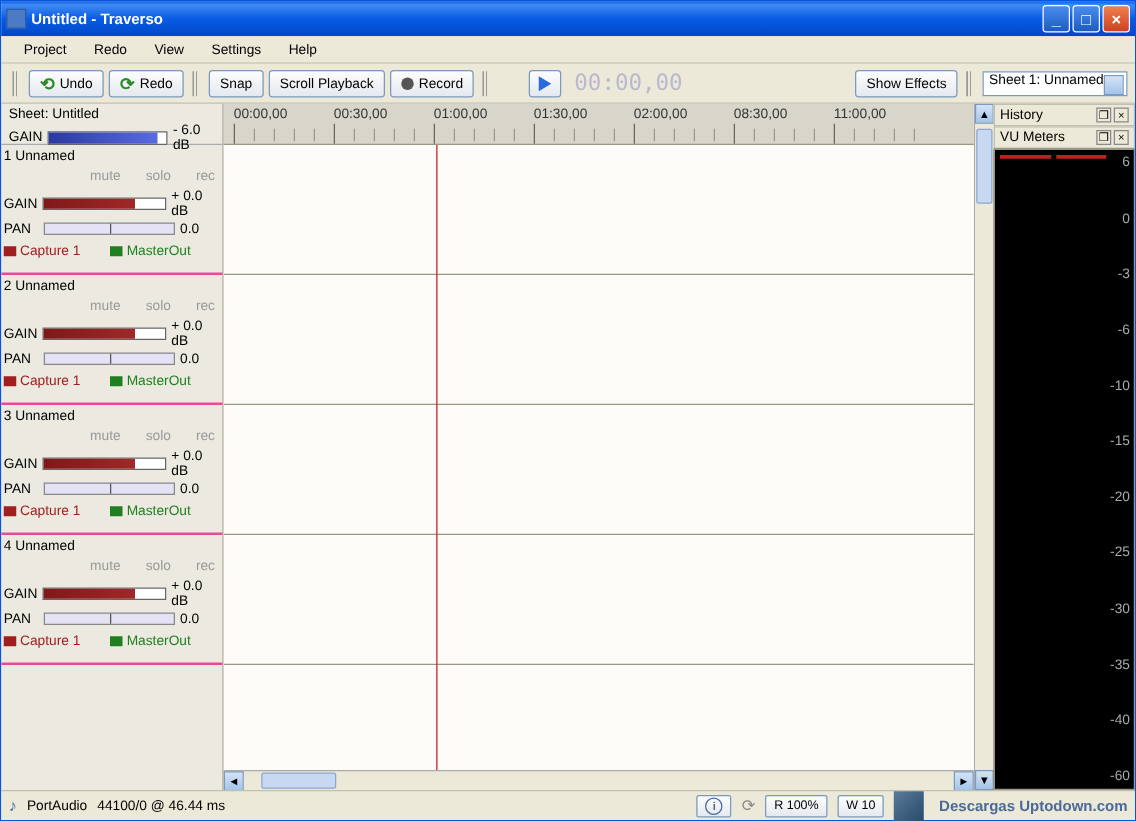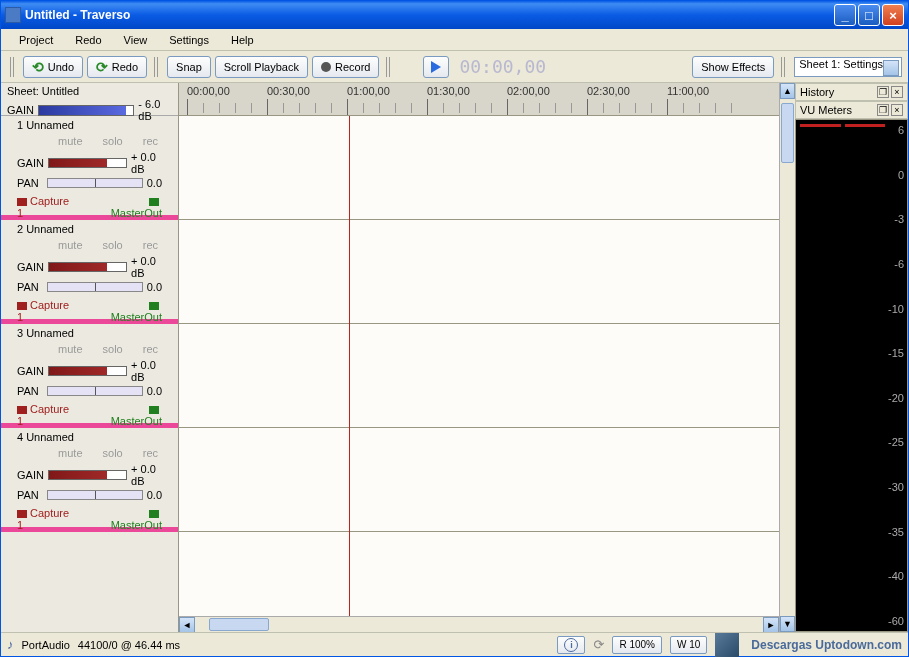--- a/index.html
+++ b/index.html
@@ -31,21 +31,21 @@
 
 .workspace { flex: 1; display: flex; overflow: hidden; }
 
 .left-panel { width: 178px; background: #eceae0; border-right: 1px solid #9a9684; display: flex; flex-direction: column; }
 .sheet-header { height: 33px; border-bottom: 1px solid #aaa; padding: 2px 6px; }
 .sheet-header .name { font-size: 11px; }
 .sheet-header .gainrow { display: flex; align-items: center; gap: 4px; margin-top: 1px; }
 .gainbar-master { width: 110px; height: 11px; border: 1px solid #666; background: #fff; position: relative; }
 .gainbar-master .fill { position: absolute; left: 0; top: 0; bottom: 0; width: 92%; background: linear-gradient(to right, #2a3aa0, #5a6ae0); }
 
-.track-hdr { height: 104px; border-bottom: 5px solid #ec4899; padding: 3px 16px; }
+.track-hdr { height: 104px; border-bottom: 2px solid #ec4899; padding: 3px 2px; }
 .track-hdr .trkname { font-size: 11px; margin-bottom: 4px; }
 .track-hdr .muterow { display: flex; justify-content: flex-end; gap: 20px; color: #999; font-size: 10px; padding-right: 4px; margin-bottom: 4px; }
 .track-hdr .sliderrow { display: flex; align-items: center; gap: 4px; margin-bottom: 2px; font-size: 10px; }
 .track-hdr .sliderrow .lbl { width: 28px; }
 .gainbar { width: 105px; height: 10px; border: 1px solid #666; background: #fff; position: relative; }
 .gainbar .fill { position: absolute; left: 0; top: 0; bottom: 0; width: 75%; background: linear-gradient(to right, #801818, #a02828); }
 .panbar { width: 105px; height: 10px; border: 1px solid #888; background: #e4e2f4; position: relative; }
 .panbar .center { position: absolute; left: 50%; top: 0; bottom: 0; width: 1px; background: #555; }
 .track-hdr .busrow { display: flex; gap: 24px; margin-top: 6px; font-size: 10px; }
 .bus-in { color: #a02020; }
@@ -135,21 +135,21 @@
       </div>
     <div class="grip"></div>
     <div style="width:20px"></div>
     <div class="tbtn" style="width:26px;justify-content:center">
         <span class="play-tri"></span>
       </div>
     <span class="timecode">00:00,00</span>
     <div class="toolbar-spacer"></div>
     <div class="tbtn">Show Effects</div>
     <div class="grip"></div>
-    <div class="sheet-select"><span>Sheet 1: Settings</span></div>
+    <div class="sheet-select"><span>Sheet 1: Unnamed</span></div>
   </div>
 
   <div class="workspace">
     <div class="left-panel">
       <div class="sheet-header">
         <div class="name">Sheet: Untitled</div>
         <div class="gainrow">
           <span>GAIN</span>
           <div class="gainbar-master">
               <div class="fill"></div>
@@ -286,21 +286,21 @@
             <div class="tick" style="left: 248px;">01:30,00</div>
             <div class="minor" style="left: 264px;"></div>
             <div class="minor" style="left: 280px;"></div>
             <div class="minor" style="left: 296px;"></div>
             <div class="minor" style="left: 312px;"></div>
             <div class="tick" style="left: 328px;">02:00,00</div>
             <div class="minor" style="left: 344px;"></div>
             <div class="minor" style="left: 360px;"></div>
             <div class="minor" style="left: 376px;"></div>
             <div class="minor" style="left: 392px;"></div>
-            <div class="tick" style="left: 408px;">02:30,00</div>
+            <div class="tick" style="left: 408px;">08:30,00</div>
             <div class="minor" style="left: 424px;"></div>
             <div class="minor" style="left: 440px;"></div>
             <div class="minor" style="left: 456px;"></div>
             <div class="minor" style="left: 472px;"></div>
             <div class="tick" style="left: 488px;">11:00,00</div>
             <div class="minor" style="left: 504px;"></div>
             <div class="minor" style="left: 520px;"></div>
             <div class="minor" style="left: 536px;"></div>
             <div class="minor" style="left: 552px;"></div>
           </div>

